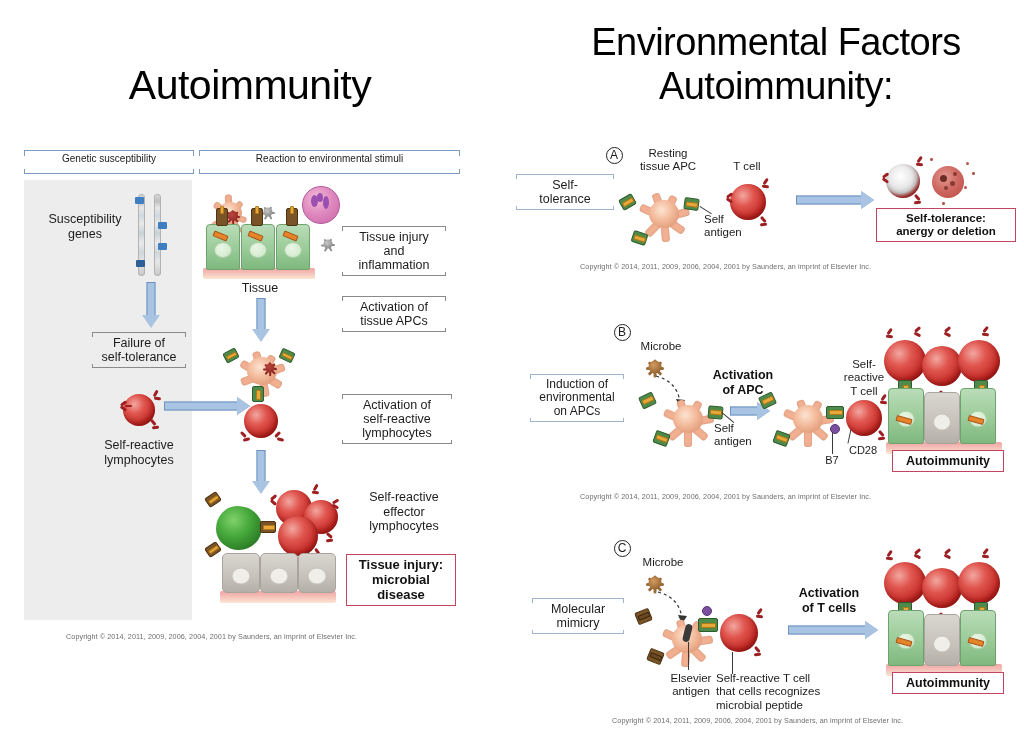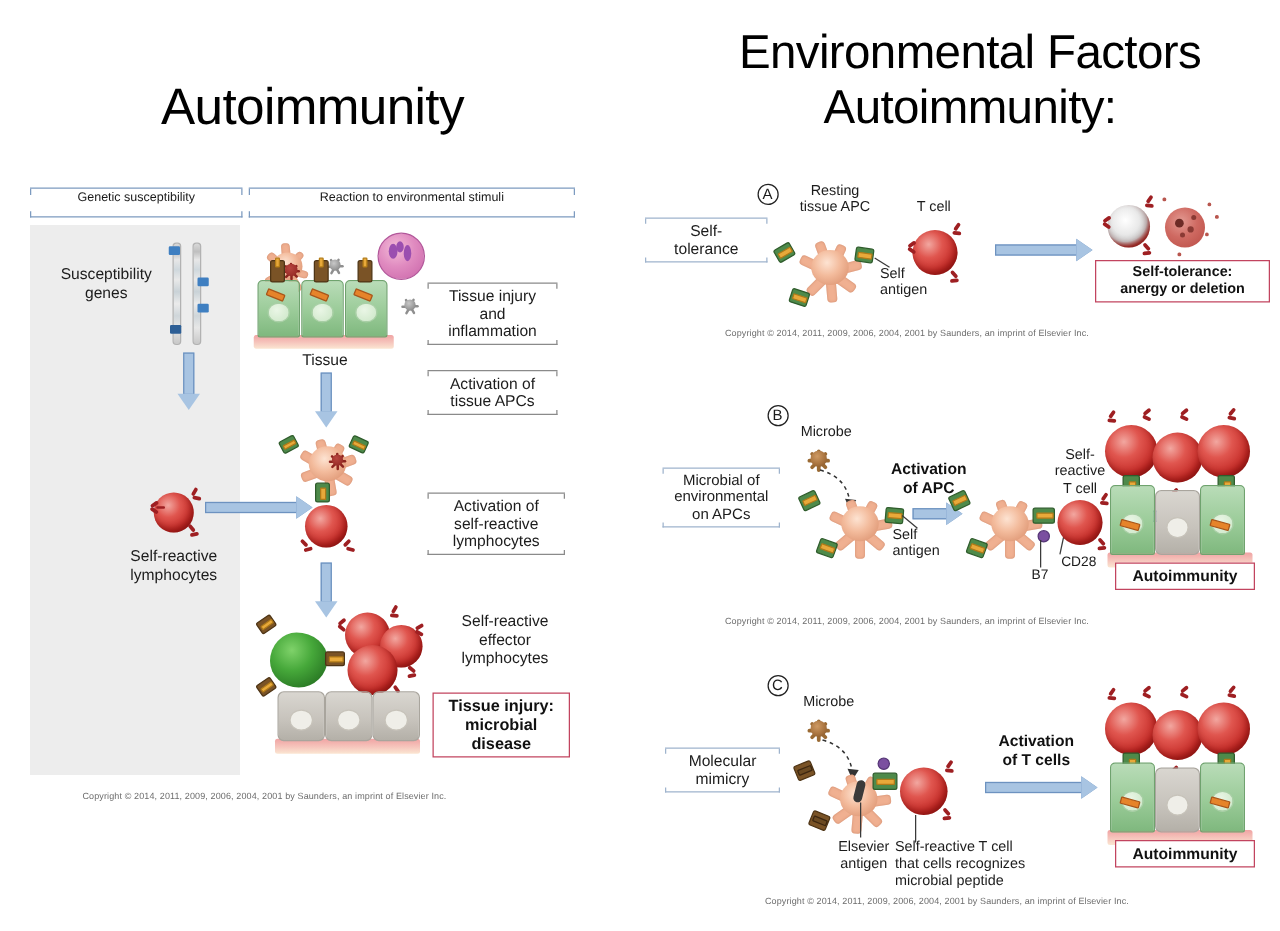--- a/index.html
+++ b/index.html
@@ -207,20 +207,34 @@
       <div class="gene-mark" style="left:24px;top:28px;"></div>
       <div class="gene-mark" style="left:24px;top:49px;"></div>
       <div class="gene-mark dark" style="left:2px;top:66px;"></div>
     </div>
 
     <div class="arrow-d" style="left:116px;top:132px;width:22px;height:46px;">
       <span class="shaft" style="height:34px;"></span>
         <span class="head"></span>
     </div>
 
+    <div class="bracket grey" style="left:68px;top:182px;width:94px;font-size:12.5px;">
+      <span class="rule top">
+          <i class="l"></i>
+          <i class="r"></i>
+        </span>
+      <span class="txt">
+        <span>Failure of</span><br>
+        <span>self-tolerance</span>
+      </span>
+      <span class="rule bot">
+          <i class="l"></i>
+          <i class="r"></i>
+        </span>
+    </div>
 
     <div style="position:absolute;left:90px;top:238px;width:50px;height:48px;">
       <div class="tcell" style="left:9px;top:6px;width:32px;height:32px;"></div>
       <div class="tcr" style="left:6px;top:14px;">
         <b style="transform:rotate(-35deg);left:0;top:0;"></b>
           <b style="transform:rotate(35deg);left:0;top:5px;"></b>
         <b style="transform:rotate(0deg);left:5px;top:2.5px;"></b>
       </div>
       <div class="tcr" style="left:36px;top:4px;">
         <b style="transform:rotate(-60deg);left:2px;top:0;"></b>
@@ -606,21 +620,21 @@
     <div class="plain-label" style="left:104px;top:4px;width:20px;font-size:12px;">
       <span style="display:inline-block;border:1.2px solid #222;border-radius:50%;width:15px;height:15px;line-height:14px;">B</span>
     </div>
 
     <div class="bracket" style="left:22px;top:54px;width:94px;font-size:12px;">
       <span class="rule top">
           <i class="l"></i>
           <i class="r"></i>
         </span>
       <span class="txt">
-        <span>Microbial of</span><br>
+        <span>Induction of</span><br>
         <span>environmental</span><br>
         <span>on APCs</span>
       </span>
       <span class="rule bot">
           <i class="l"></i>
           <i class="r"></i>
         </span>
     </div>
 
     <div class="plain-label" style="left:122px;top:20px;width:62px;font-size:11.5px;">

